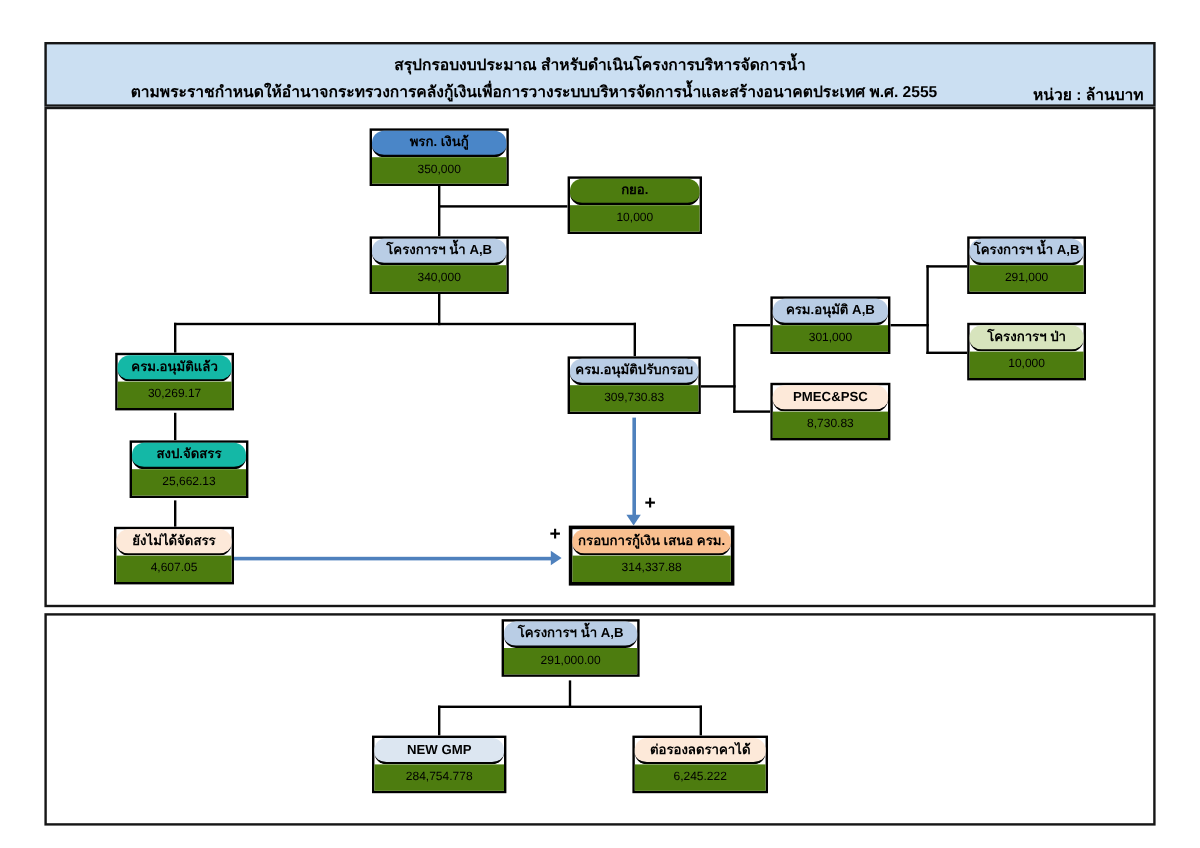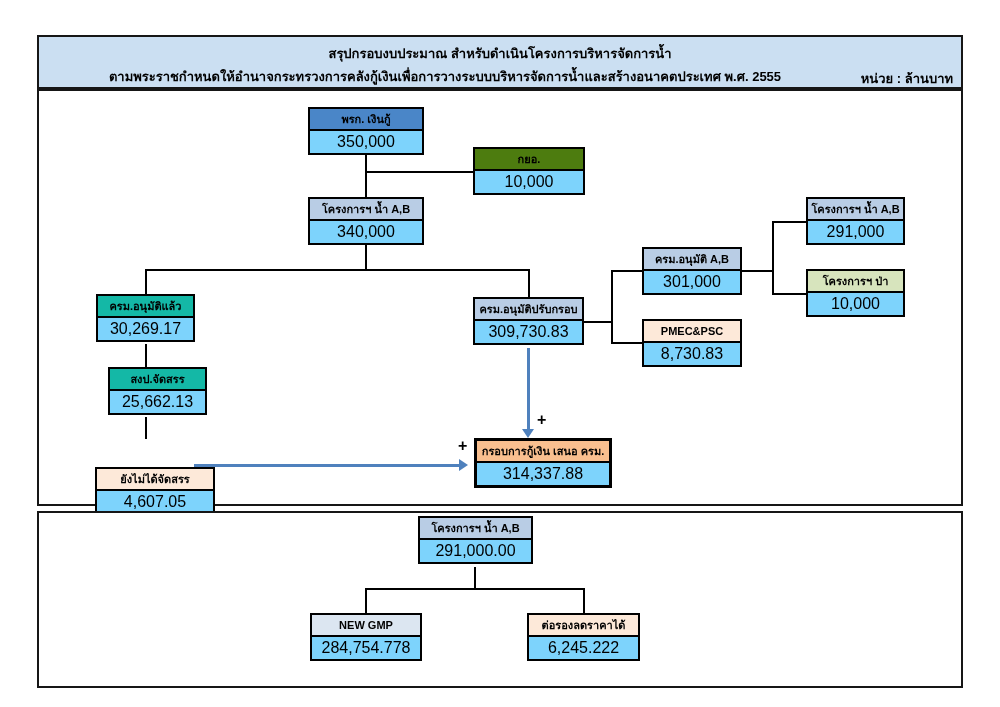--- a/index.html
+++ b/index.html
@@ -7,22 +7,22 @@
     position:relative;width:1000px;height:707px;background:#ffffff;
     font-family:"Liberation Sans","DejaVu Sans",sans-serif;color:#000;
     overflow:hidden;
   }
   .panel{position:absolute;border:2px solid #161616;background:#fff;box-sizing:border-box;}
   .title-panel{background:#cbdff2;}
   .title-line1{position:absolute;left:0;right:0;top:6px;text-align:center;font-weight:bold;font-size:13px;}
   .title-line2{position:absolute;left:0;right:110px;top:29px;text-align:center;font-weight:bold;font-size:13px;}
   .unit-label{position:absolute;right:8px;top:31px;font-weight:bold;font-size:13px;}
   .node{position:absolute;border:2.5px solid #000;background:#fff;box-sizing:border-box;text-align:center;}
-  .node-header{border-bottom:2px solid #000;font-weight:bold;font-size:11px;line-height:20px;height:20px;white-space:nowrap;overflow:hidden;}
-  .node-value{font-size:16px;line-height:22px;height:22px;background:#7dd3fc;white-space:nowrap;}
+  .node-header{border-bottom:2px solid #000;font-weight:bold;font-size:11px;line-height:20px;height:20px;white-space:nowrap;overflow:hidden;border-radius:10px;}
+  .node-value{font-size:10px;line-height:22px;height:22px;background:#4d7c0f;white-space:nowrap;}
   .node.thick{border-width:3.5px;}
   .hdr-strong-blue{background:#4a86c8;}
   .hdr-blue{background:#b9cde5;}
   .hdr-pale-blue{background:#14b8a6;}
   .hdr-paler-blue{background:#dce6f1;}
   .hdr-pink{background:#4d7c0f;}
   .hdr-peach{background:#fde9d9;}
   .hdr-green{background:#d7e4bd;}
   .hdr-orange{background:#f9bf8f;}
   .line{position:absolute;background:#000;}
@@ -86,21 +86,21 @@
   <div class="node" style="left:96px;top:294px;width:99px;">
     <div class="node-header hdr-pale-blue">ครม.อนุมัติแล้ว</div>
     <div class="node-value">30,269.17</div>
   </div>
 
   <div class="node" style="left:96px;top:367px;width:99px;margin-left:12px;">
     <div class="node-header hdr-pale-blue">สงป.จัดสรร</div>
     <div class="node-value">25,662.13</div>
   </div>
 
-  <div class="node" style="left:95px;top:439px;width:120px;margin-top:28px;">
+  <div class="node" style="left:95px;top:439px;width:100px;">
     <div class="node-header hdr-peach">ยังไม่ได้จัดสรร</div>
     <div class="node-value">4,607.05</div>
   </div>
 
   <div class="node" style="left:473px;top:297px;width:111px;">
     <div class="node-header hdr-blue">ครม.อนุมัติปรับกรอบ</div>
     <div class="node-value">309,730.83</div>
   </div>
 
   <div class="node" style="left:642px;top:247px;width:100px;">

